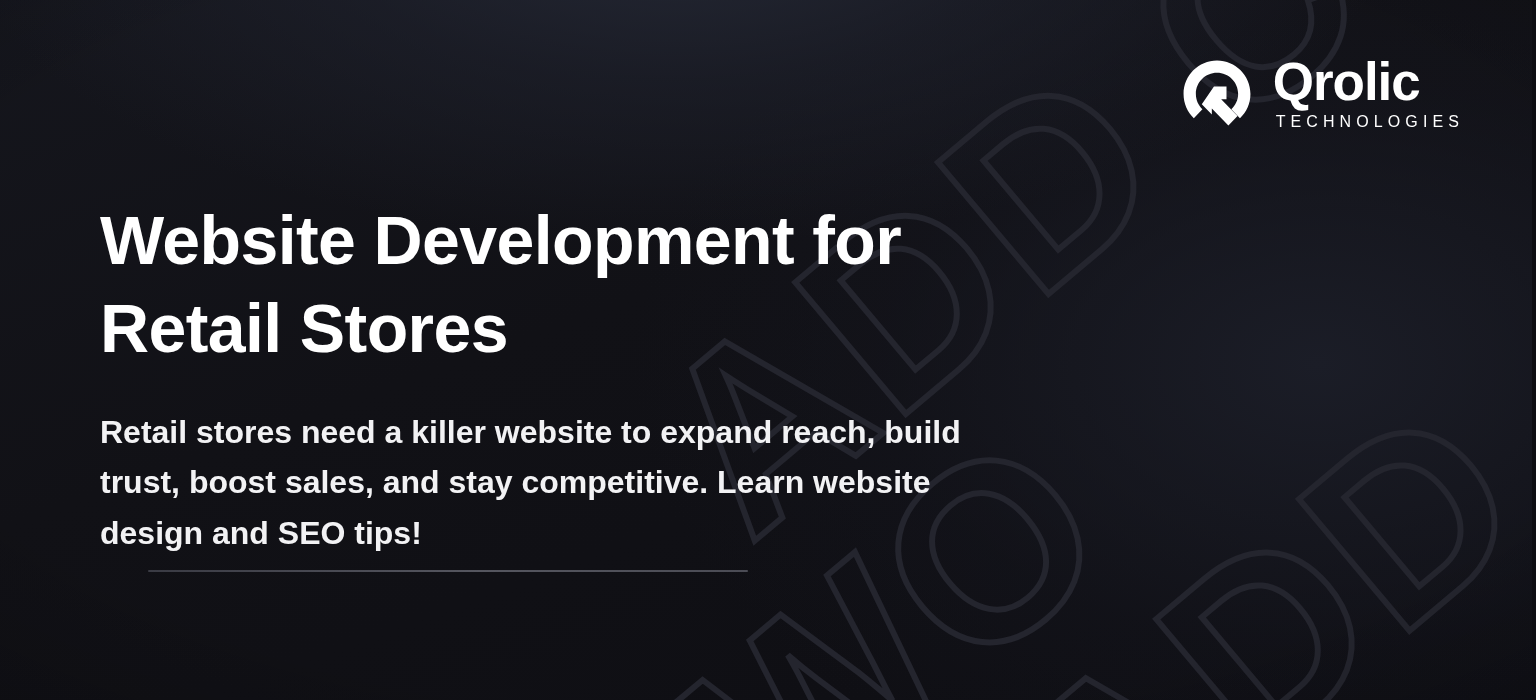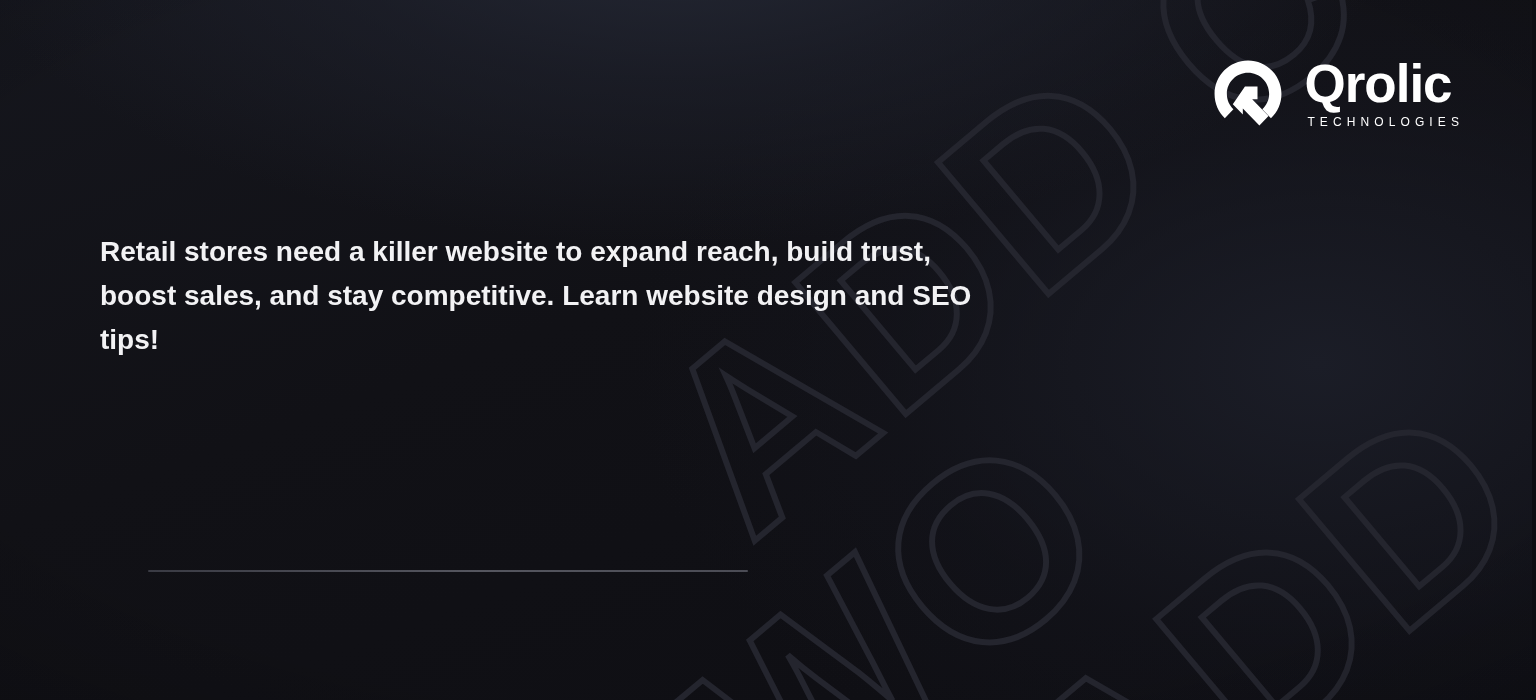--- a/index.html
+++ b/index.html
@@ -78,21 +78,21 @@
   .logo-text { display:flex; flex-direction:column; align-items:flex-start; }
   .logo-word {
     color:#ffffff;
     font-size:53px;
     font-weight:bold;
     line-height:0.94;
     letter-spacing:-1px;
   }
   .logo-sub {
     color:#ffffff;
-    font-size:12px;
+    font-size:16px;
     font-weight:normal;
     letter-spacing:5.1px;
     margin-top:7px;
     margin-left:3px;
   }
 
   
   .content {
     position:absolute;
     left:100px;
@@ -102,21 +102,21 @@
   .headline {
     color:#ffffff;
     font-size:68px;
     font-weight:bold;
     line-height:1.30;
     letter-spacing:-0.6px;
     max-width:830px;
   }
   .subhead {
     color:#f2f2f4;
-    font-size:28px;
+    font-size:32px;
     font-weight:bold;
     line-height:1.58;
     margin-top:34px;
     max-width:900px;
   }
 
   
   .footer {
     position:absolute;
     left:108px;
@@ -175,20 +175,21 @@
       <path d="M46.5 41.5 L 61.0 41.5 L 61.0 55.5 L 51.6 55.5
                L 49.0 52.9 L 49.0 43.9 Z" fill="#ffffff"></path>
     </svg>
     <div class="logo-text">
       <div class="logo-word">Qrolic</div>
       <div class="logo-sub">TECHNOLOGIES</div>
     </div>
   </div>
 
   <div class="content">
+    <h1 class="headline">Website Development for Retail Stores</h1>
     <p class="subhead">Retail stores need a killer website to expand reach, build trust, boost sales, and stay competitive. Learn website design and SEO tips!</p>
   </div>
 
   <div class="footer">
     <span class="footer-rule"></span>
   </div>
 
 </div>
 
 </body></html>

